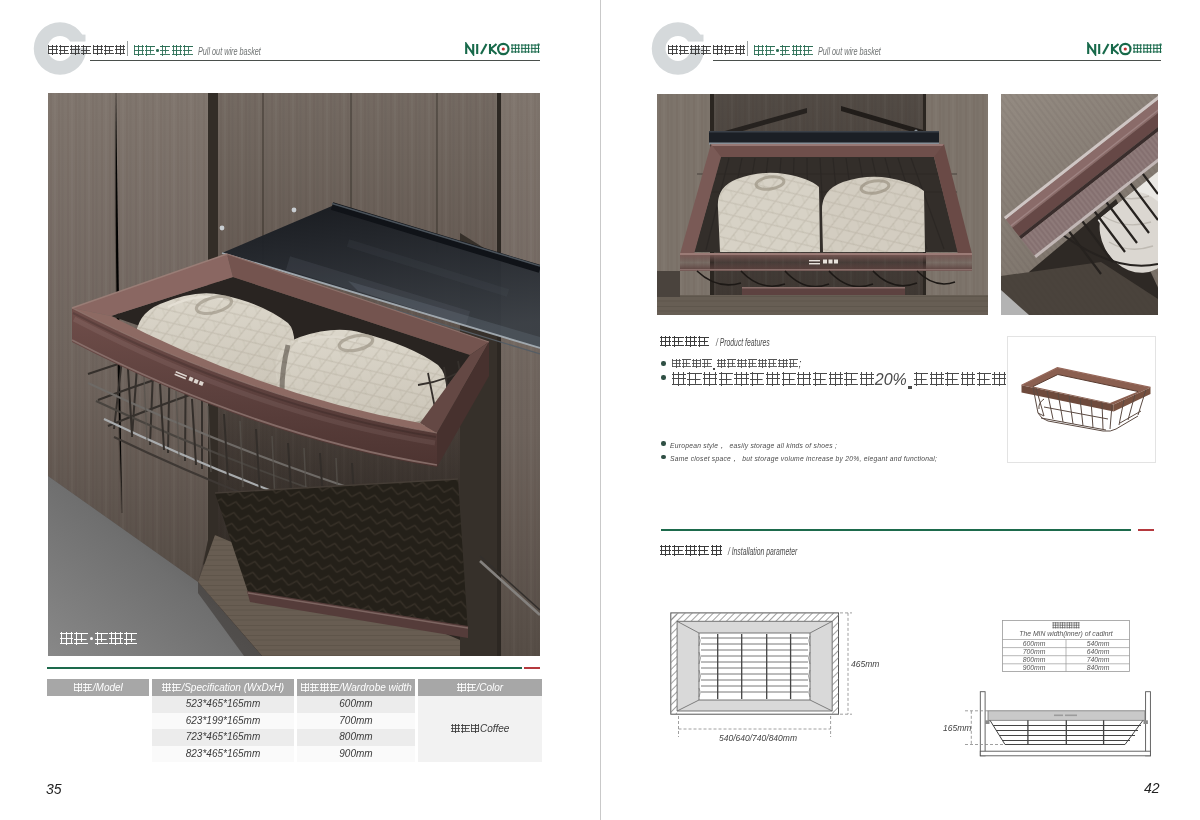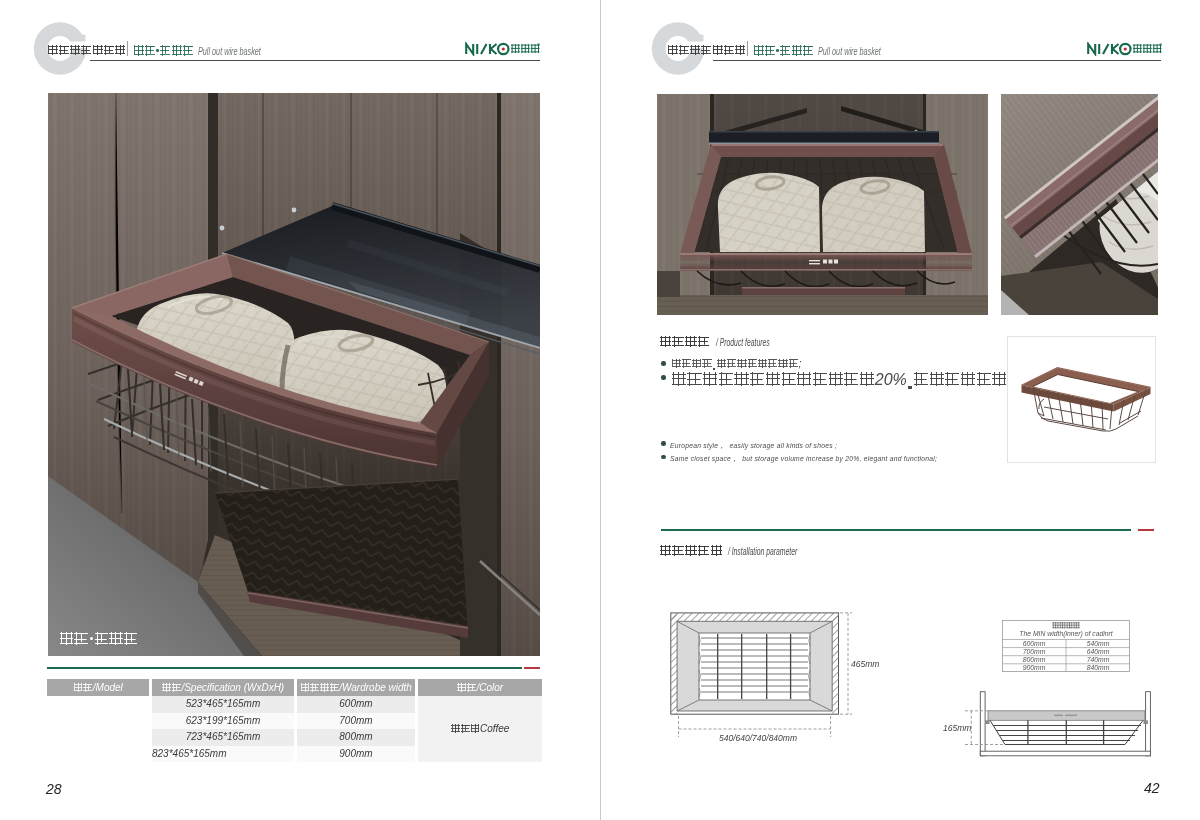--- a/index.html
+++ b/index.html
@@ -301,29 +301,29 @@
 <div class="abs" style="left:250px;top:0;width:118px;height:17px;background:#a7a7a7;color:#fff;--c:#fff;text-align:center;line-height:17px;font-size:10px;white-space:nowrap"><span class="cj"></span><span class="cj2"></span><span class="cj"></span><span class="cj2"></span>/Wardrobe width</div>
 
 <div class="abs" style="left:371px;top:0;width:124px;height:17px;background:#a7a7a7;color:#fff;--c:#fff;text-align:center;line-height:17px"><span class="cj"></span><span class="cj2"></span>/Color</div>
 
 
 <div class="abs" style="left:371px;top:17px;width:124px;height:66px;background:#f2f2f2;text-align:center;line-height:66px"><span class="cj" style="--c:#3a3a3a"></span><span class="cj2" style="--c:#3a3a3a"></span><span class="cj" style="--c:#3a3a3a"></span>Coffee</div>
 
 <div class="abs" style="left:105px;top:17px;width:142px;height:16.5px;background:#ececec;text-align:center;line-height:16.5px">523*465*165mm</div>
 <div class="abs" style="left:105px;top:33.5px;width:142px;height:16.5px;background:#fafafa;text-align:center;line-height:16.5px">623*199*165mm</div>
 <div class="abs" style="left:105px;top:50px;width:142px;height:33px;background:#ececec;text-align:center;line-height:16.5px">723*465*165mm</div>
-<div class="abs" style="left:105px;top:66.5px;width:142px;height:16.5px;background:#fafafa;line-height:16.5px">823*465*165mm</div>
+<div class="abs" style="left:105px;top:66.5px;width:142px;height:16.5px;background:#fafafa;text-align:center;line-height:16.5px">823*465*165mm</div>
 
 <div class="abs" style="left:250px;top:17px;width:118px;height:16.5px;background:#ececec;text-align:center;line-height:16.5px">600mm</div>
 <div class="abs" style="left:250px;top:33.5px;width:118px;height:16.5px;background:#fafafa;text-align:center;line-height:16.5px">700mm</div>
 <div class="abs" style="left:250px;top:50px;width:118px;height:16.5px;background:#ececec;text-align:center;line-height:16.5px">800mm</div>
 <div class="abs" style="left:250px;top:66.5px;width:118px;height:16.5px;background:#fafafa;text-align:center;line-height:16.5px">900mm</div>
 </div>
 
-<div class="abs" style="left:46px;top:781px;font-size:14px;color:#222">28</div>
+<div class="abs" style="left:46px;top:781px;font-size:14px;color:#222">35</div>
 
 <div class="abs" id="photoA" style="left:657px;top:94px;width:331px;height:221px;overflow:hidden">
 <svg width="331" height="221" viewBox="0 0 331 221">
 <defs>
 <linearGradient id="awall" x1="0" y1="0" x2="0" y2="1">
 <stop offset="0" stop-color="#524b45"></stop>
             <stop offset="1" stop-color="#3d3631"></stop>
 </linearGradient>
 <linearGradient id="afr" x1="0" y1="0" x2="0" y2="1">
 <stop offset="0" stop-color="#7c5b57"></stop>

